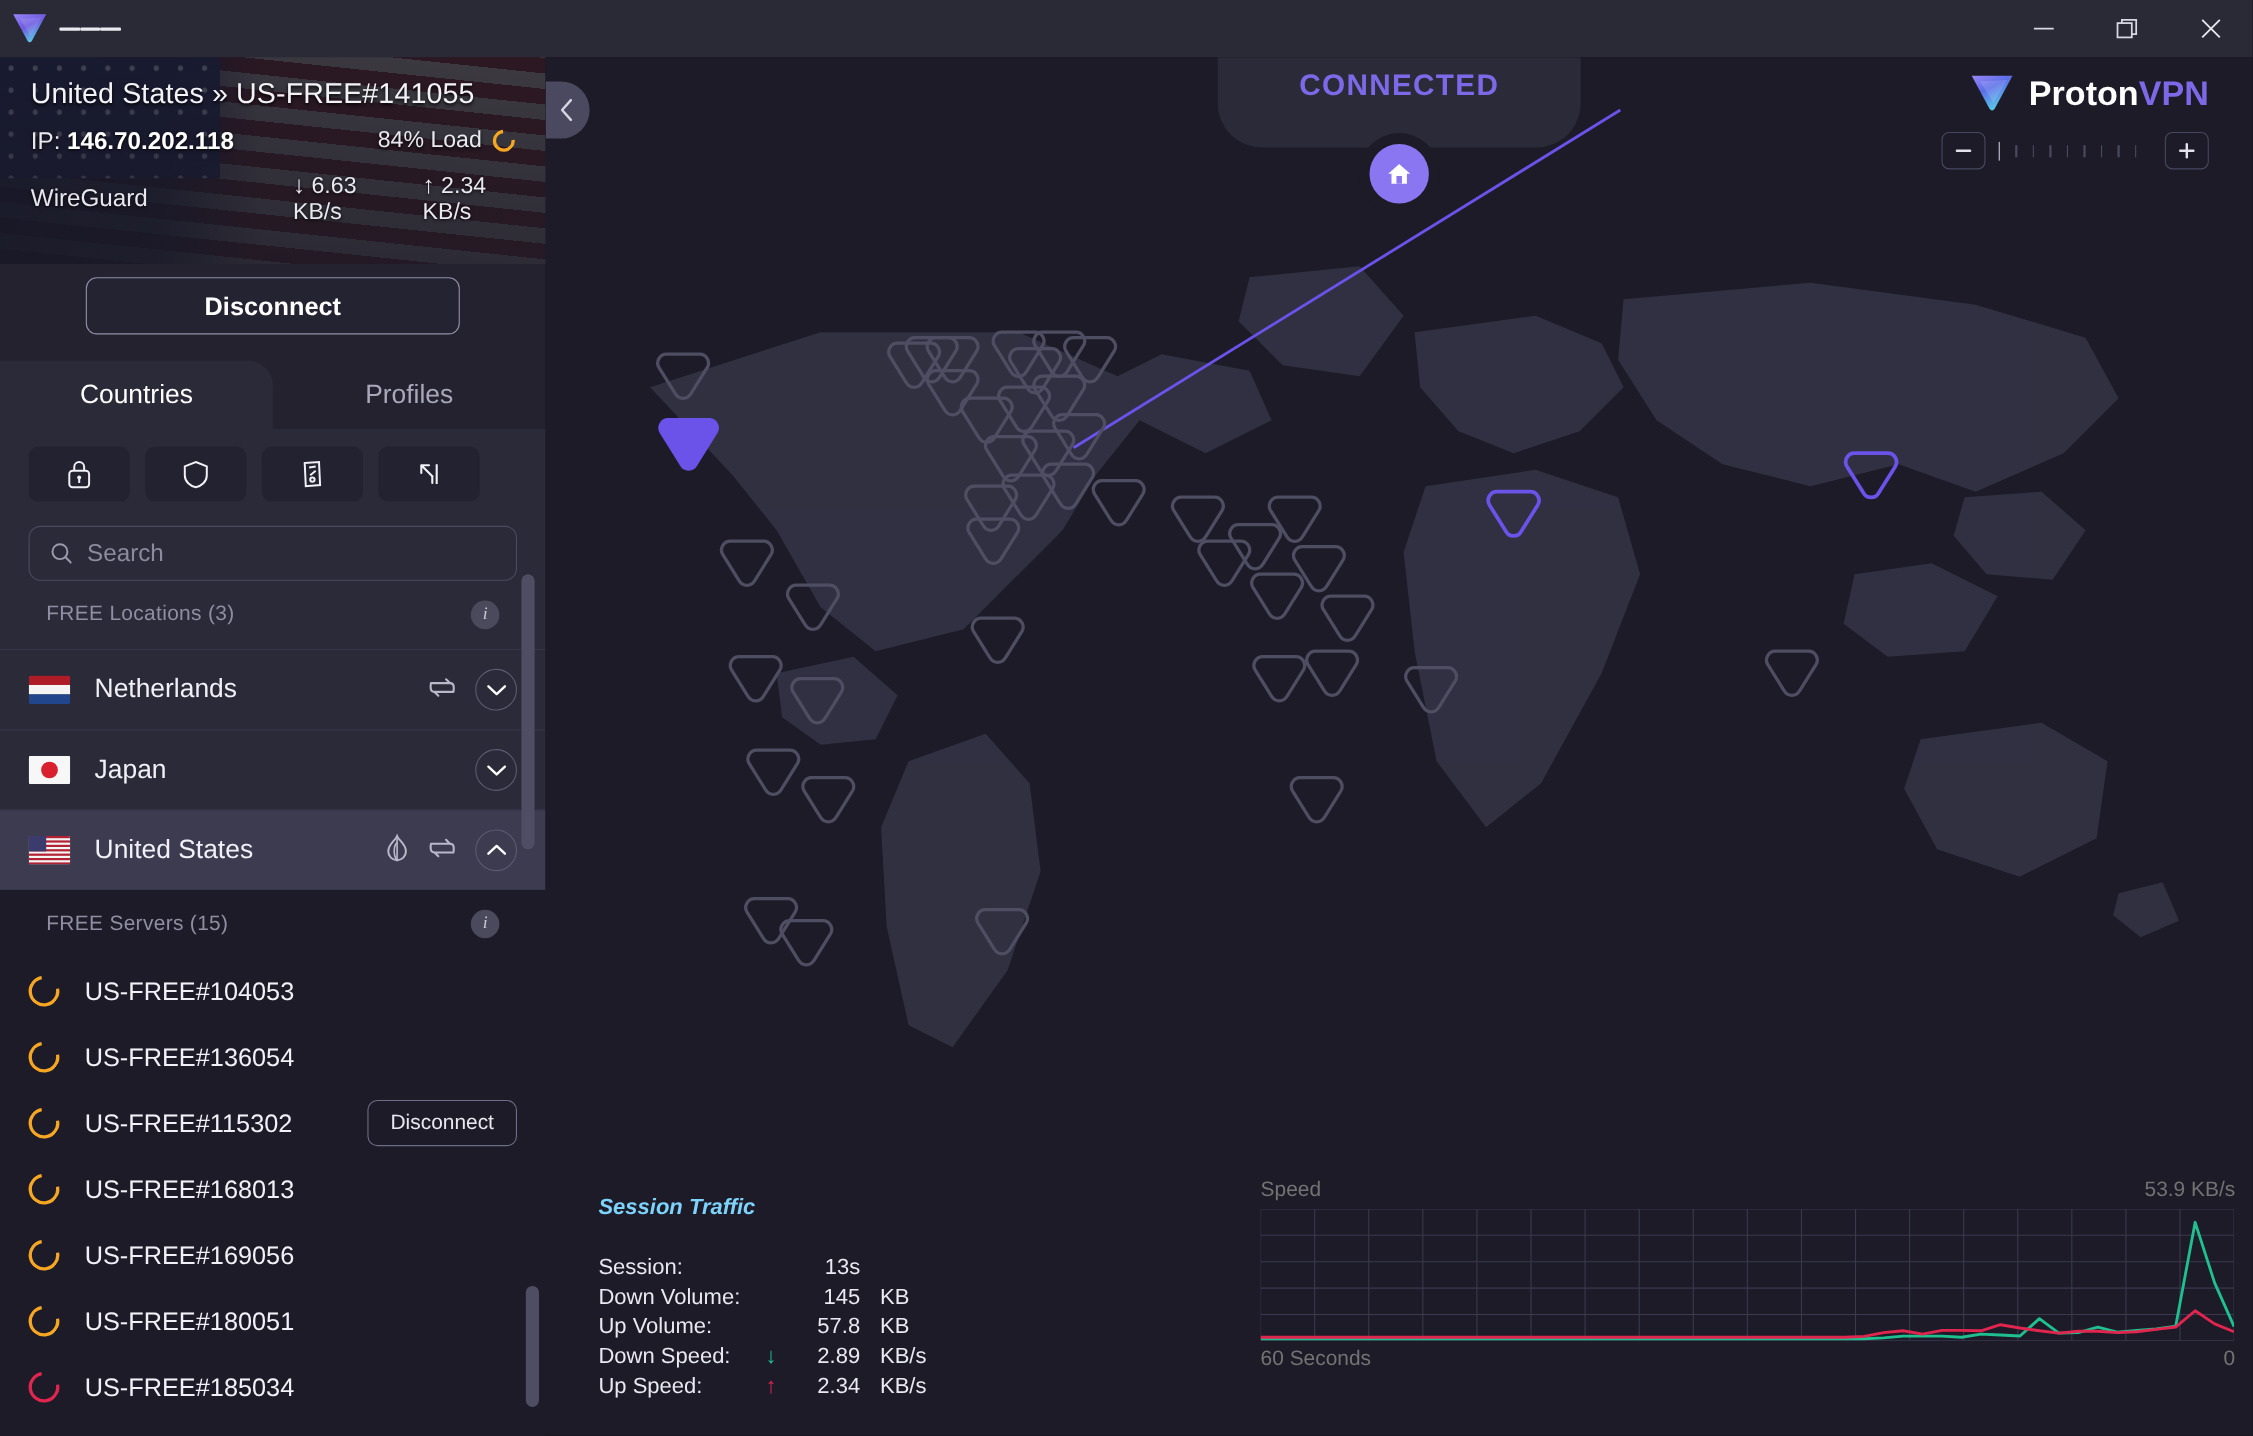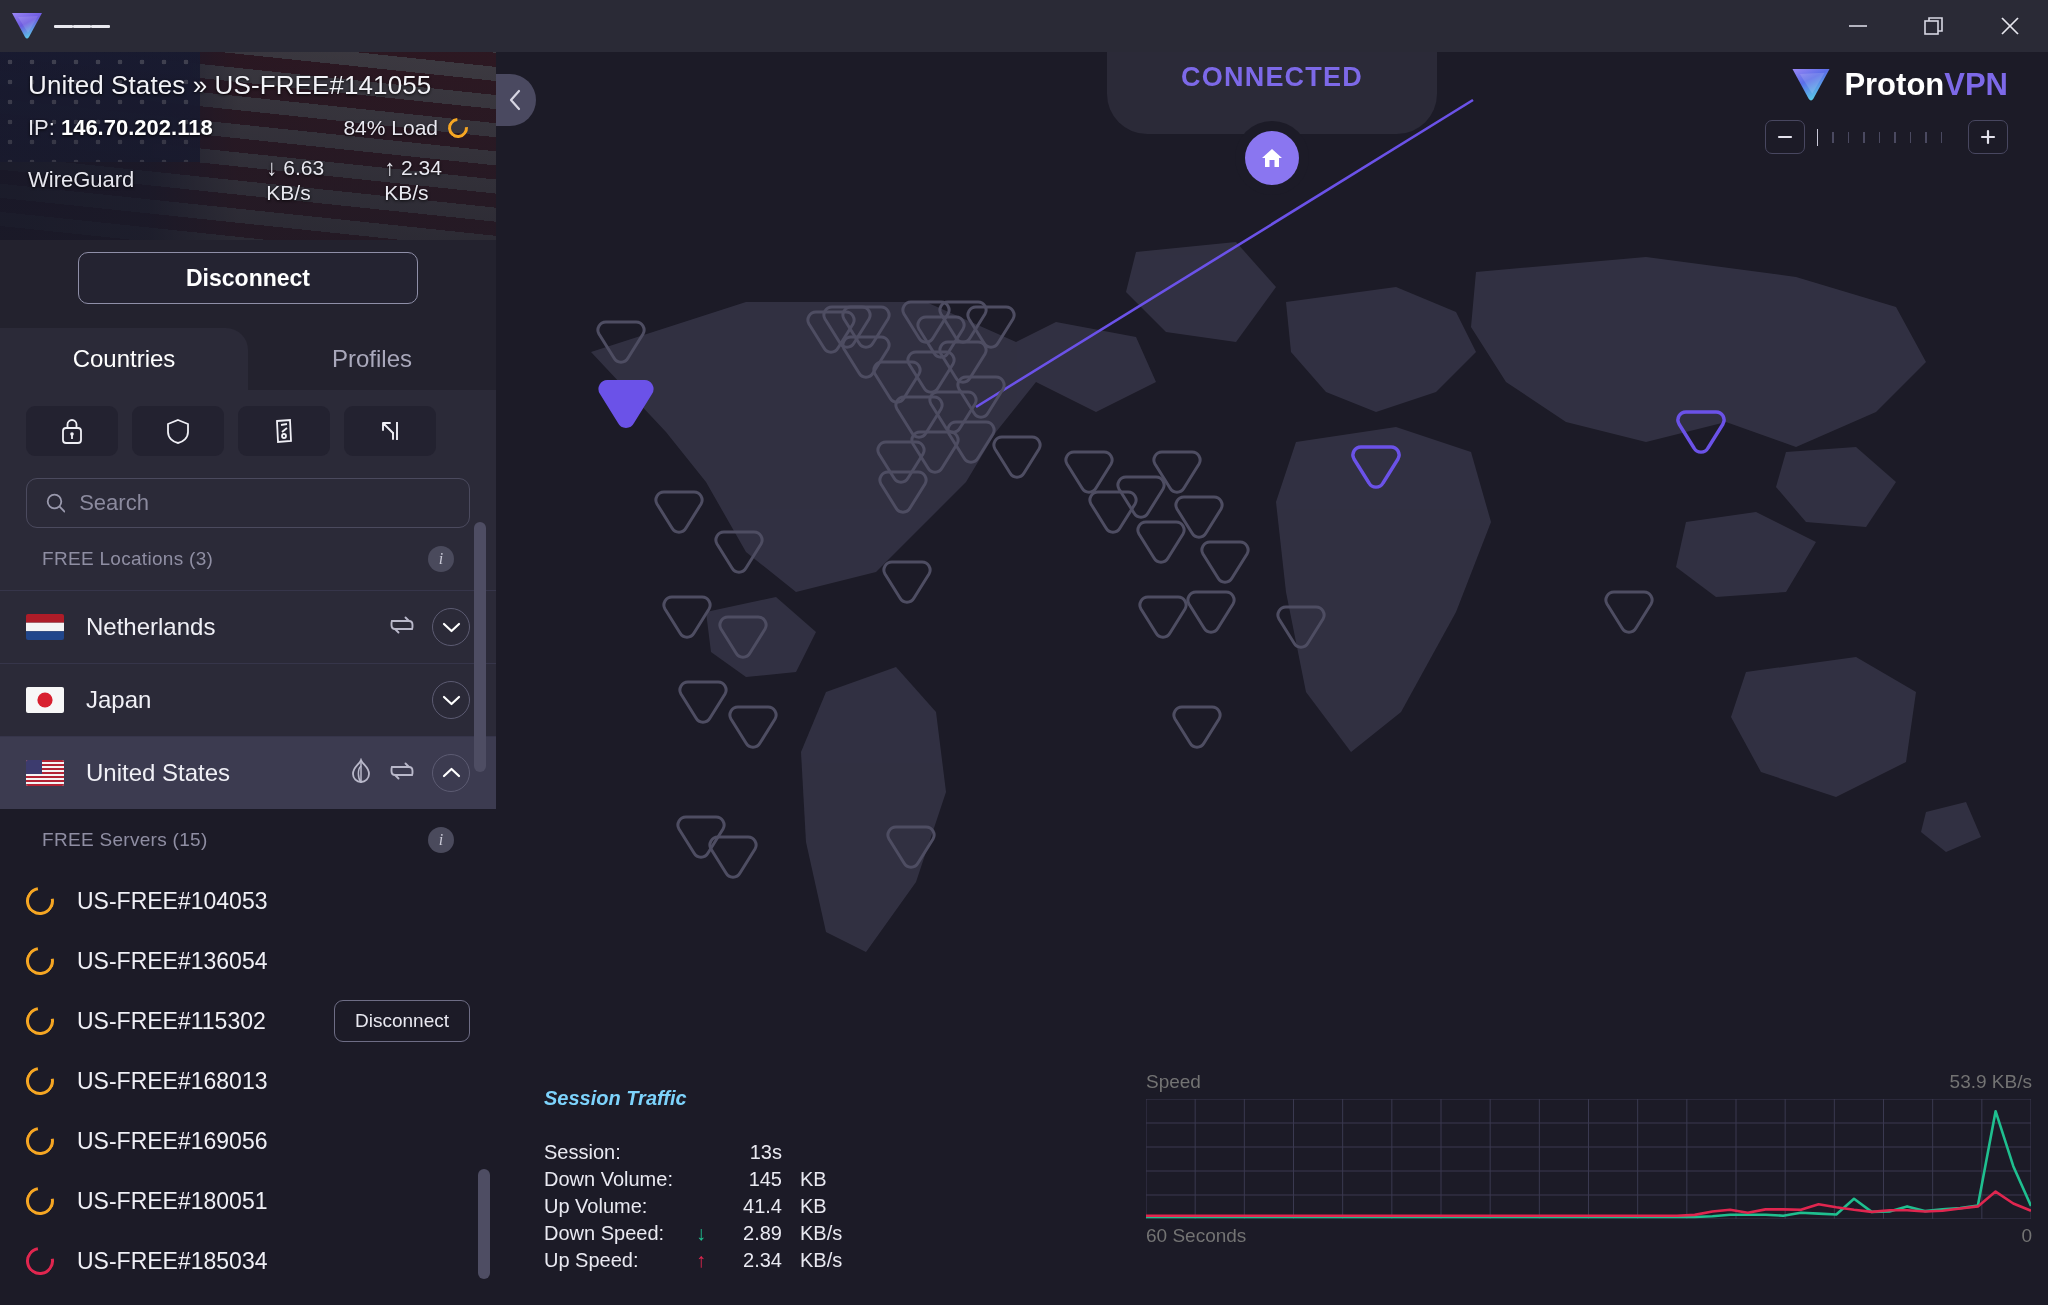--- a/index.html
+++ b/index.html
@@ -584,21 +584,21 @@
         </div>
         <div class="r">
           <span class="st-lbl">Down Volume:</span>
           <span class="st-arrow"></span>
           <span class="st-val">145</span>
           <span class="st-unit">KB</span>
         </div>
         <div class="r">
           <span class="st-lbl">Up Volume:</span>
           <span class="st-arrow"></span>
-          <span class="st-val">41.4</span>
+          <span class="st-val">57.8</span>
           <span class="st-unit">KB</span>
         </div>
         <div class="r">
           <span class="st-lbl">Down Speed:</span>
           <span class="st-arrow" style="color:#1fbf8f">↓</span>
           <span class="st-val">2.89</span>
           <span class="st-unit">KB/s</span>
         </div>
         <div class="r">
           <span class="st-lbl">Up Speed:</span>

